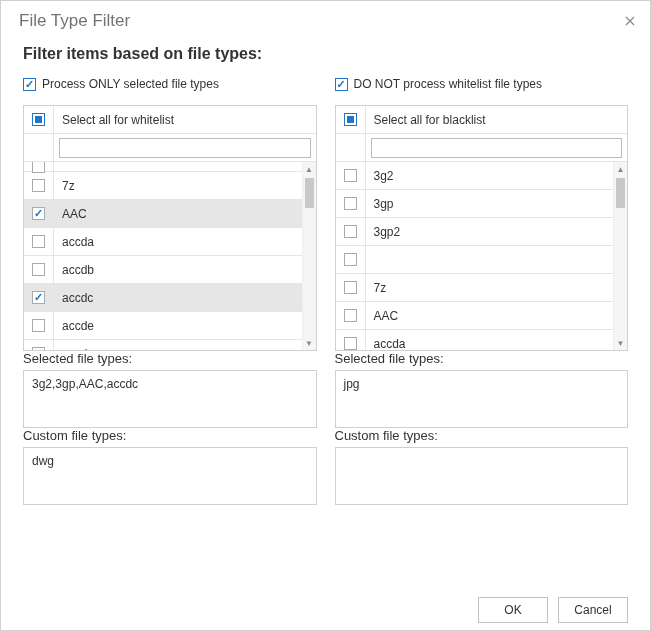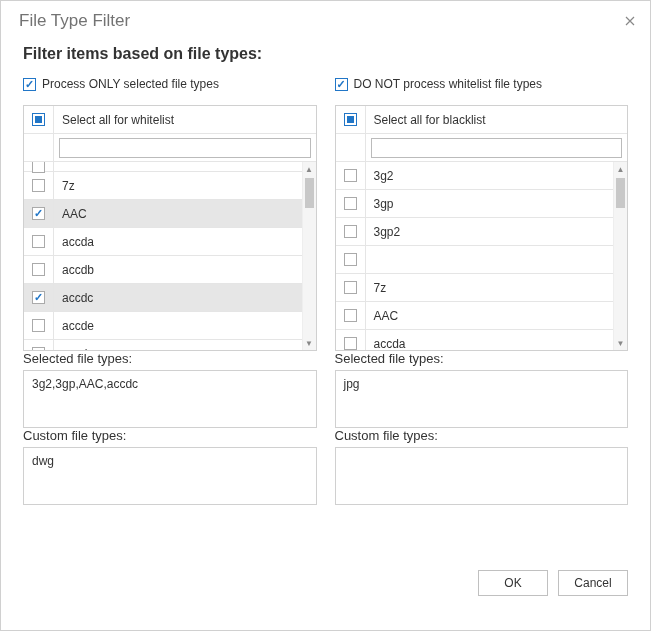--- a/index.html
+++ b/index.html
@@ -30,21 +30,21 @@
 .row.partial { height: 10px; }
 .row.sel { background: #e6e6e6; }
 .row .cellchk { border-right: 1px solid #e5e5e5; }
 .scrollbar { width: 14px; background: #f5f5f5; border-left: 1px solid #eee; position: relative; flex-shrink: 0; }
 .thumb { position: absolute; left: 2px; right: 2px; background: #c8c8c8; }
 .arrow { position: absolute; left: 0; right: 0; height: 14px; display: flex; align-items: center; justify-content: center; color: #888; font-size: 8px; }
 .arrow.up { top: 0; }
 .arrow.down { bottom: 0; }
 .lbl { margin-top: 0; margin-bottom: 4px; font-size: 13px; }
 .txtarea { border: 1px solid #d0d0d0; height: 58px; padding: 6px 8px; font-size: 12px; background: #fff; overflow: hidden; }
-.buttons { display: flex; justify-content: flex-end; gap: 10px; padding: 14px 22px 34px; }
+.buttons { display: flex; justify-content: flex-end; gap: 10px; padding: 14px 22px 7px; }
 .btn { min-width: 70px; height: 26px; border: 1px solid #c0c0c0; background: #fff; cursor: pointer; font-size: 12px; display: flex; align-items: center; justify-content: center; }
 </style>
 </head>
 <body>
 
 <div class="dialog">
   <div class="titlebar">
     <h1>File Type Filter</h1>
     <div class="close-x">
       <svg viewBox="0 0 10 10">

